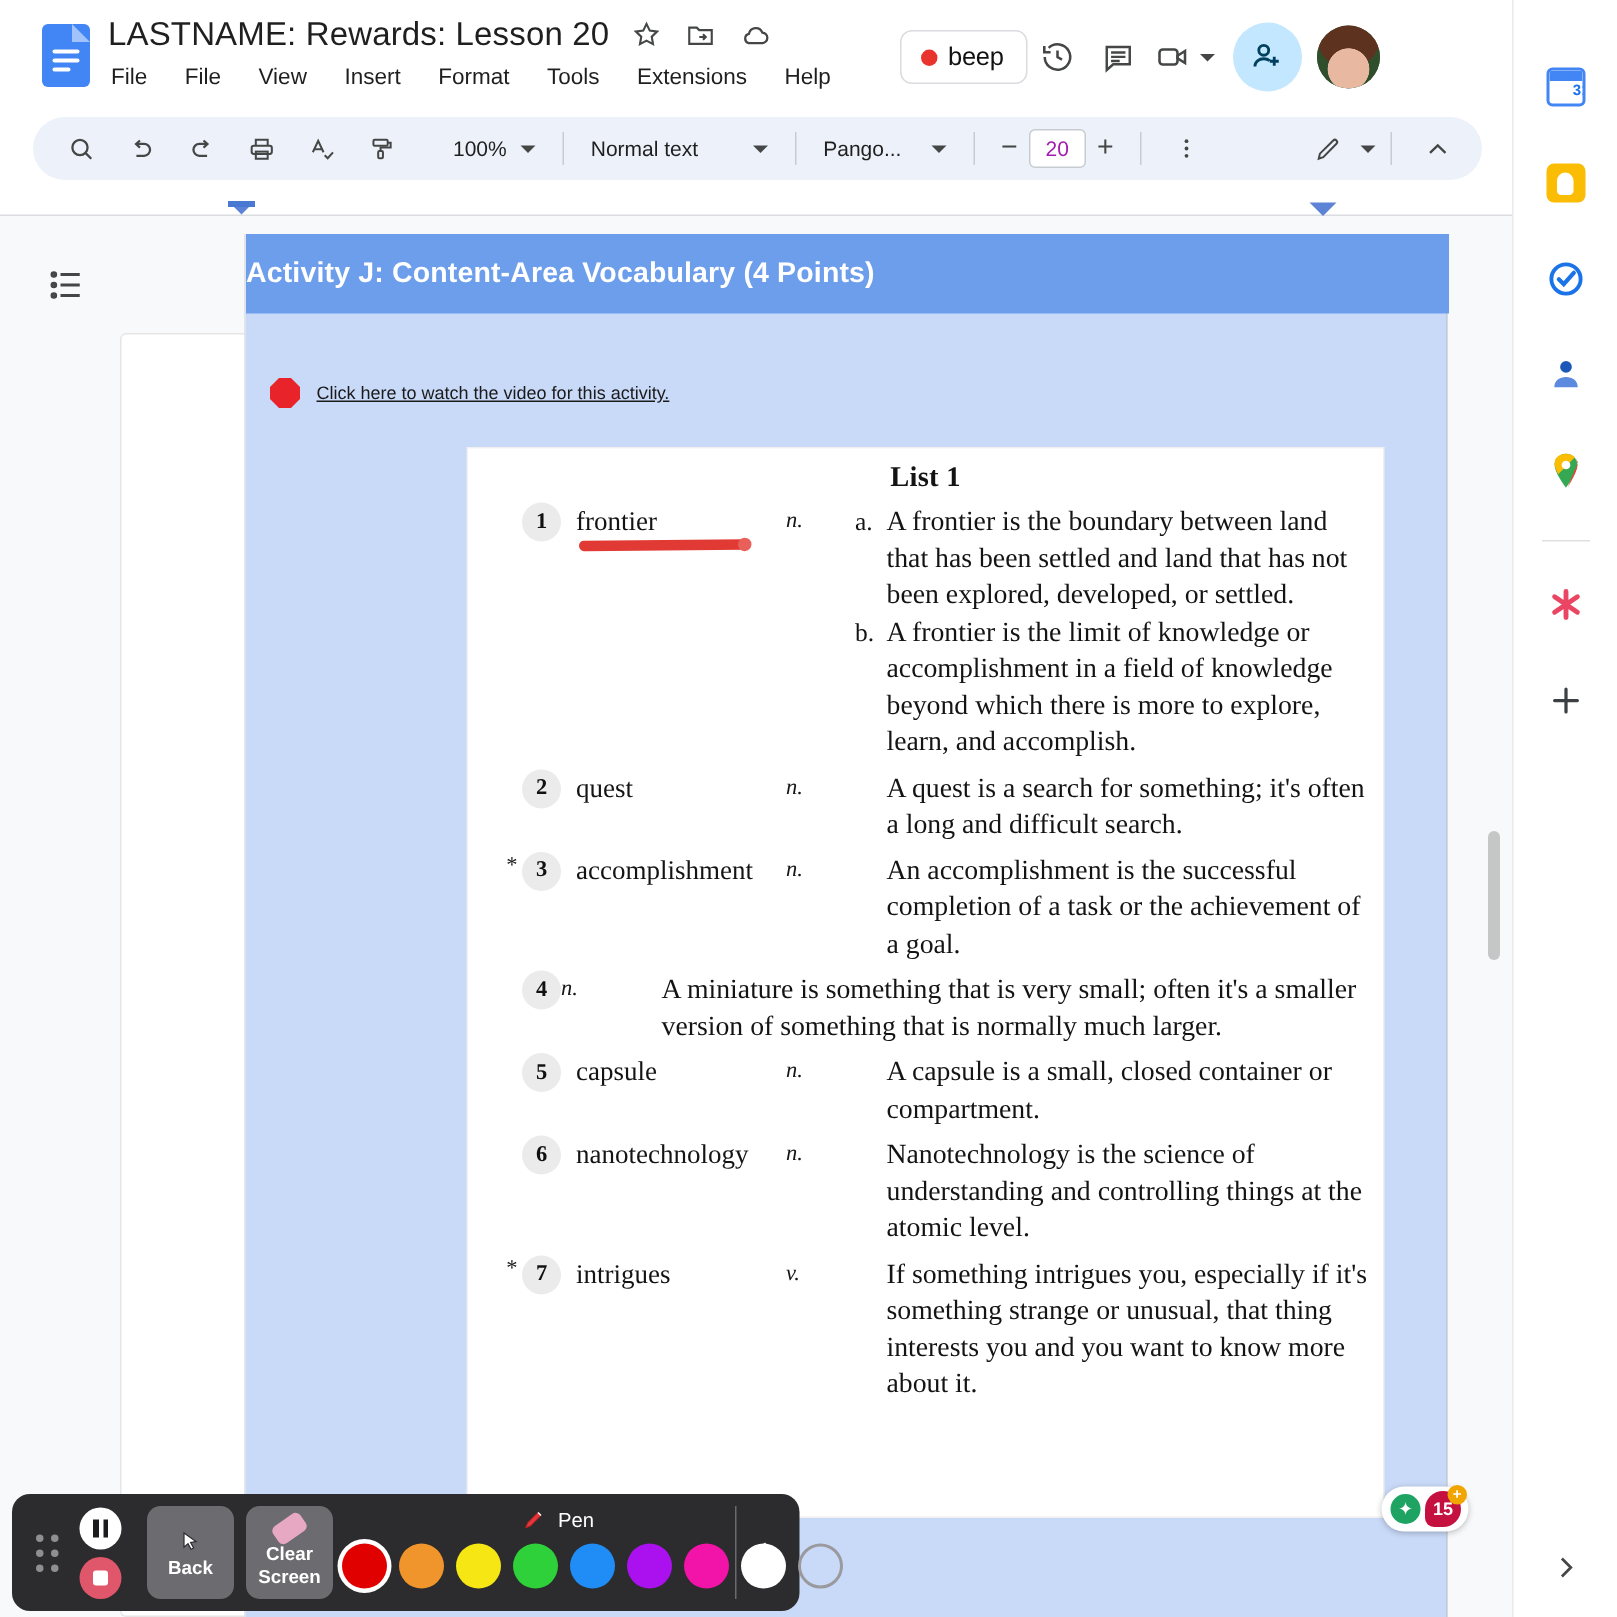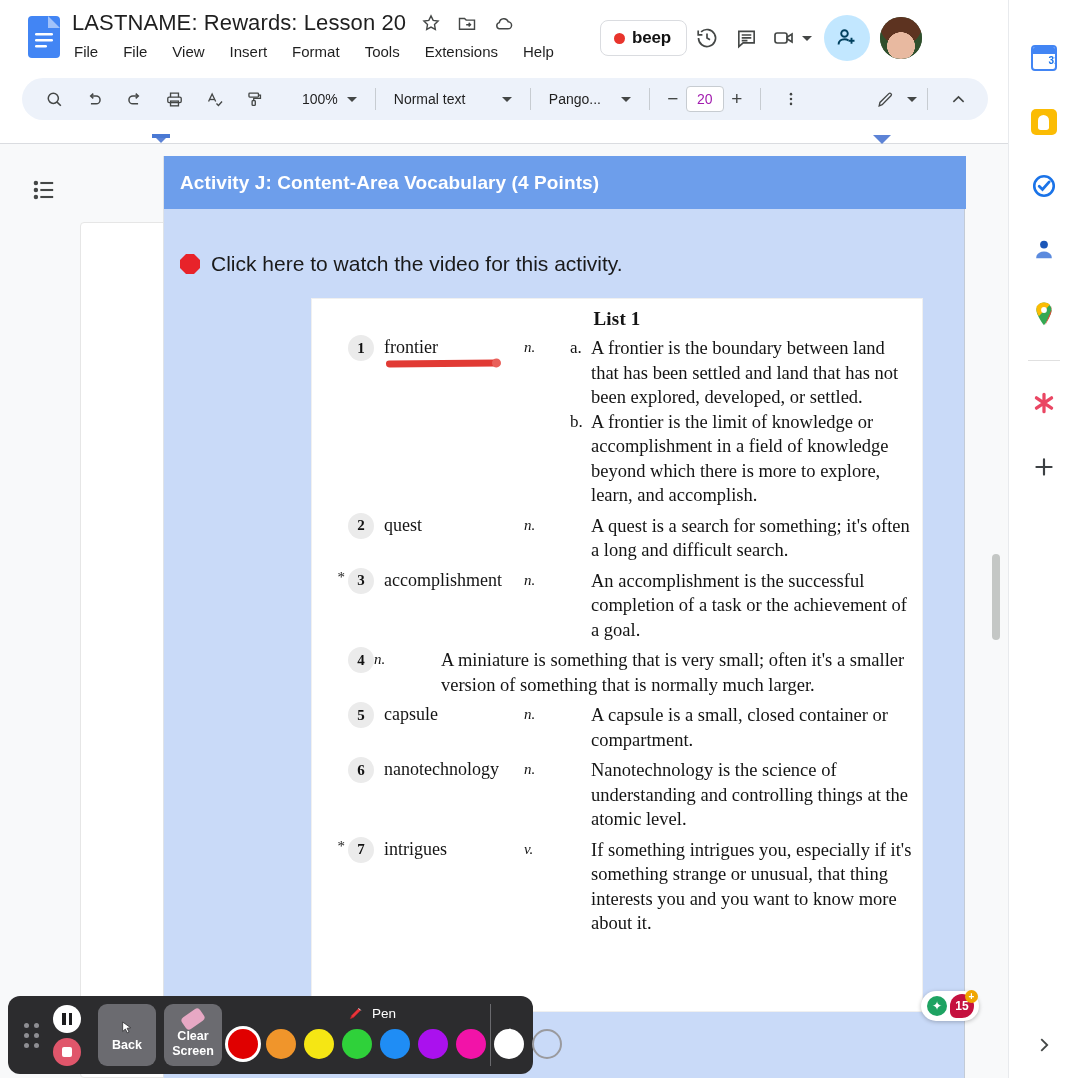--- a/index.html
+++ b/index.html
@@ -19,21 +19,21 @@
   .doc-title { font-size:22px; color:#1f1f1f; letter-spacing:0.1px; white-space:nowrap; }
   .t-icon { width:22px; height:22px; color:#444746; display:inline-flex; align-items:center; justify-content:center; cursor:pointer;}
   .t-icon svg { display:block; }
   .menubar { position:absolute; left:72px; top:42px; display:flex; gap:21px; }
   .menuitem { font-size:15px; color:#1f1f1f; cursor:pointer; padding:1px 2px; border-radius:4px; white-space:nowrap;}
 
   .topright { position:absolute; right:0px; top:8px; width:410px; height:60px; display:flex; align-items:center; gap:0px; }
   .beep-pill { display:flex; align-items:center; gap:7px; border:1px solid #dadce0; border-radius:8px;
                padding:7px 15px 7px 13px; background:#fff; margin-left:2px;}
   .beep-dot { width:11px; height:11px; border-radius:50%; background:#e8342c; }
-  .beep-text { font-size:17px; font-weight:bold; color:#121212; letter-spacing:-0.2px;}
+  .beep-text { font-size:17px; font-weight:normal; color:#121212; letter-spacing:-0.2px;}
   .tr-icon { width:40px; height:40px; display:flex; align-items:center; justify-content:center; color:#444746; cursor:pointer; border-radius:50%; }
   .caret { width:0;height:0;border-left:5px solid transparent;border-right:5px solid transparent;border-top:5px solid #444746; margin-left:1px;}
   .share-btn { width:46px; height:46px; border-radius:50%; background:#c2e7ff; display:flex; align-items:center; justify-content:center; cursor:pointer; }
   .avatar { width:42px; height:42px; border-radius:50%; overflow:hidden; margin-left:10px; cursor:pointer;
             background:#3f5c3c; position:relative; }
   .avatar .face { position:absolute; left:50%; top:46%; transform:translate(-50%,-50%); width:46px; height:46px;
                   border-radius:50%; background:
                     radial-gradient(circle at 50% 72%, #e8b9a0 0 34%, transparent 35%),
                     radial-gradient(circle at 50% 25%, #5d3320 0 50%, transparent 52%),
                     linear-gradient(#6b3a22 0 42%, #2f4f2c 42% 100%); }
@@ -65,25 +65,25 @@
 
   
   .canvas { position:absolute; left:0; top:144px; width:1008px; height:934px; background:#f8f9fa; overflow:hidden; }
   .outline-btn { position:absolute; left:31px; top:32px; width:28px; height:28px; color:#444746; cursor:pointer; }
   .page-left { position:absolute; left:80px; top:78px; width:110px; height:856px; background:#ffffff;
                border:1px solid #e6e6e6; border-radius:4px; }
   .page-main { position:absolute; left:163px; top:12px; width:802px; height:922px; background:#c9daf8;
                border-left:1px solid #dfe3e8; border-right:1px solid #c3cbd6; }
 
   .banner { position:absolute; left:0px; top:0px; width:802px; height:53px; background:#6d9eeb; display:flex; align-items:center; }
-  .banner-text { font-size:19px; font-weight:bold; color:#ffffff; padding-left:16px; letter-spacing:0.1px; }
+  .banner-text { font-size:19px; font-weight:bold; color:#ffffff; letter-spacing:0.1px; }
 
   .clickline { position:absolute; left:16px; top:96px; display:flex; align-items:center; gap:11px; }
   .red-octagon { width:20px; height:20px; background:#e8232a; clip-path: polygon(30% 0%,70% 0%,100% 30%,100% 70%,70% 100%,30% 100%,0% 70%,0% 30%); }
-  .clicktext { font-size:21px; color:#1a1a1a; }
+  .clicktext { font-size:12px; color:#1a1a1a;text-decoration:underline; }
 
   
   .vocab-card { position:absolute; left:148px; top:143px; width:610px; height:712px;
                 background:#ffffff; box-shadow:0 0 0 1px #f0f0f0; overflow:hidden;
                 font-family:"Liberation Serif", serif; color:#141414; }
   .vocab-title { text-align:center; font-size:19px; font-weight:bold; padding-top:9px; letter-spacing:0.2px; }
   .vrow { position:relative; display:flex; padding:0 8px 0 10px; margin-top:3px; }
   .vnum-wrap { width:52px; flex:none; display:flex; align-items:flex-start; justify-content:flex-end; padding-top:2px; }
   .vstar { font-size:15px; line-height:18px; color:#222; margin-right:3px; }
   .vnum { width:26px; height:26px; border-radius:50%; background:#ebebeb; color:#111;

